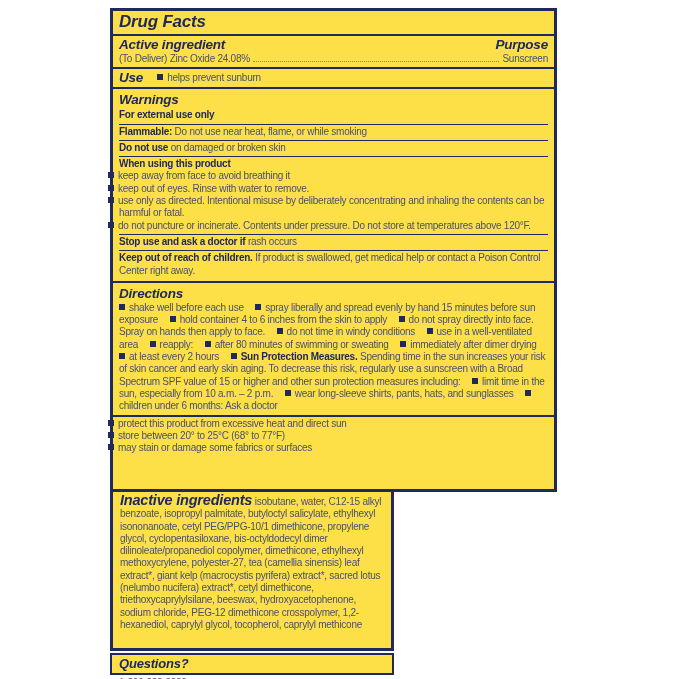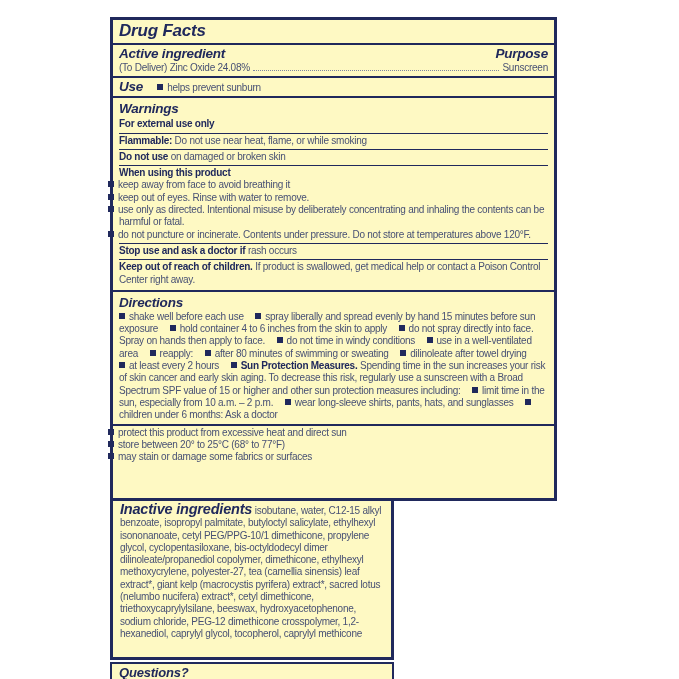--- a/index.html
+++ b/index.html
@@ -5,44 +5,43 @@
   html,body{margin:0;padding:0;}
   body{
     width:679px;height:679px;position:relative;background:#ffffff;
     font-family:"Liberation Sans", sans-serif;color:#475074;overflow:hidden;
   }
   :root{
     --navy:#20295c;
     --ink:#475074;
   }
   .panel{
-    position:absolute;background:#fef9c3;border:3px solid var(--navy);
+    position:absolute;background:#fde047;border:3px solid var(--navy);
     box-sizing:border-box;
-    margin-top:9px;
   }
   #panel-top{left:110px;top:8px;width:447px;height:484px;}
   #panel-bottom{left:110px;top:489px;width:284px;height:162px;}
   #panel-questions{left:110px;top:653px;width:284px;height:22px;border-width:2px;}
 
   .sec{border-top:2px solid var(--navy);padding:1px 6px 2px;}
   .row{padding:1px 6px 2px;}
   .h1{font-size:17px;font-weight:bold;font-style:italic;color:var(--navy);letter-spacing:-0.2px;}
   .h2{font-size:13.5px;font-weight:bold;font-style:italic;color:var(--navy);letter-spacing:-0.2px;}
   .h3{font-size:14.5px;font-weight:bold;font-style:italic;color:var(--navy);letter-spacing:-0.2px;}
   .body, .ink{font-size:10px;line-height:12.3px;letter-spacing:-0.25px;color:var(--ink);}
   .b{font-weight:bold;color:var(--navy);}
   .between{display:flex;justify-content:space-between;align-items:baseline;}
   .valrow{display:flex;align-items:baseline;}
   .leader{flex:1;border-bottom:1.5px dotted #7d85a3;margin:0 3px 2px 3px;height:9px;}
   .sq{display:inline-block;width:6px;height:6px;background:var(--navy);margin-right:4px;vertical-align:1px;}
   .wrow{padding:1px 0 2px;}
   .rule-t{border-top:1px solid var(--navy);}
   .hang{text-indent:-11px;}
   .dseg{margin-right:9px;}
-  .use-line{display:flex;align-items:flex-end;gap:14px;}
+  .use-line{display:flex;align-items:center;gap:14px;}
   .q-line{display:flex;align-items:baseline;gap:6px;padding:1px 7px;flex-direction:column;}
   .qh{font-size:13px;font-weight:bold;font-style:italic;color:var(--navy);letter-spacing:-0.2px;}
   #panel-bottom .inner{padding:2px 7px;}
 </style>
 </head>
 <body>
 
 <div class="panel" id="panel-top">
 
   <div class="row">
@@ -106,21 +105,21 @@
     </div>
     <div class="body">
       <span class="dseg"><span class="sq"></span><span>shake well before each use</span></span>
       <span class="dseg"><span class="sq"></span><span>spray liberally and spread evenly by hand 15 minutes before sun exposure</span></span>
       <span class="dseg"><span class="sq"></span><span>hold container 4 to 6 inches from the skin to apply</span></span>
       <span class="dseg"><span class="sq"></span><span>do not spray directly into face. Spray on hands then apply to face.</span></span>
       <span class="dseg"><span class="sq"></span><span>do not time in windy conditions</span></span>
       <span class="dseg"><span class="sq"></span><span>use in a well-ventilated area</span></span>
       <span class="dseg"><span class="sq"></span><span>reapply:</span></span>
       <span class="dseg"><span class="sq"></span><span>after 80 minutes of swimming or sweating</span></span>
-      <span class="dseg"><span class="sq"></span><span>dilinoleate after towel drying</span></span>
+      <span class="dseg"><span class="sq"></span><span>immediately after dimer drying</span></span>
       <span class="dseg"><span class="sq"></span><span>at least every 2 hours</span></span>
       <span class="dseg"><span class="sq"></span><span class="b">Sun Protection Measures.</span> <span>Spending time in the sun increases your risk of skin cancer and early skin aging. To decrease this risk, regularly use a sunscreen with a Broad Spectrum SPF value of 15 or higher and other sun protection measures including:</span></span>
       <span class="dseg"><span class="sq"></span><span>limit time in the sun, especially from 10 a.m. – 2 p.m.</span></span>
       <span class="dseg"><span class="sq"></span><span>wear long-sleeve shirts, pants, hats, and sunglasses</span></span>
       <span class="dseg"><span class="sq"></span><span>children under 6 months: Ask a doctor</span></span>
     </div>
   </div>
 
   <div class="sec">
     <div class="body hang"><span class="sq"></span><span>protect this product from excessive heat and direct sun</span></div>

